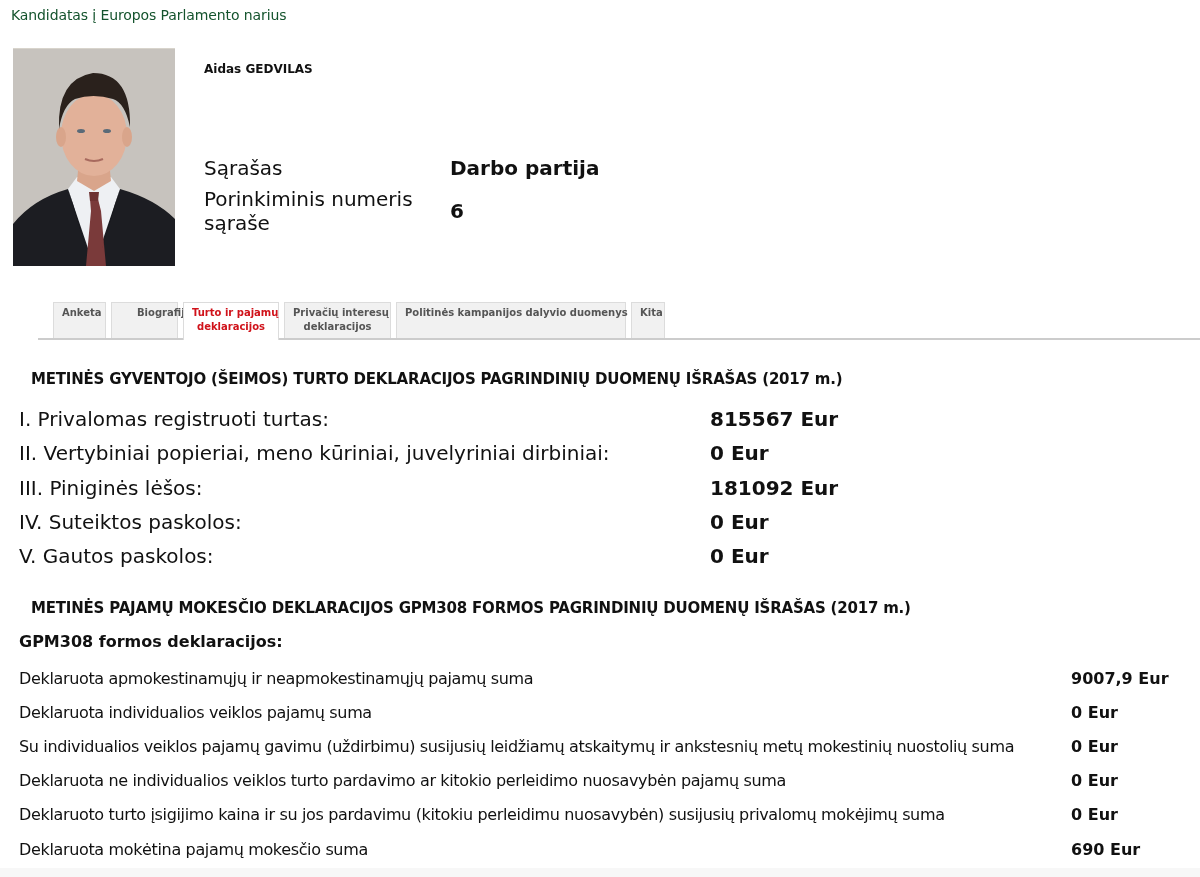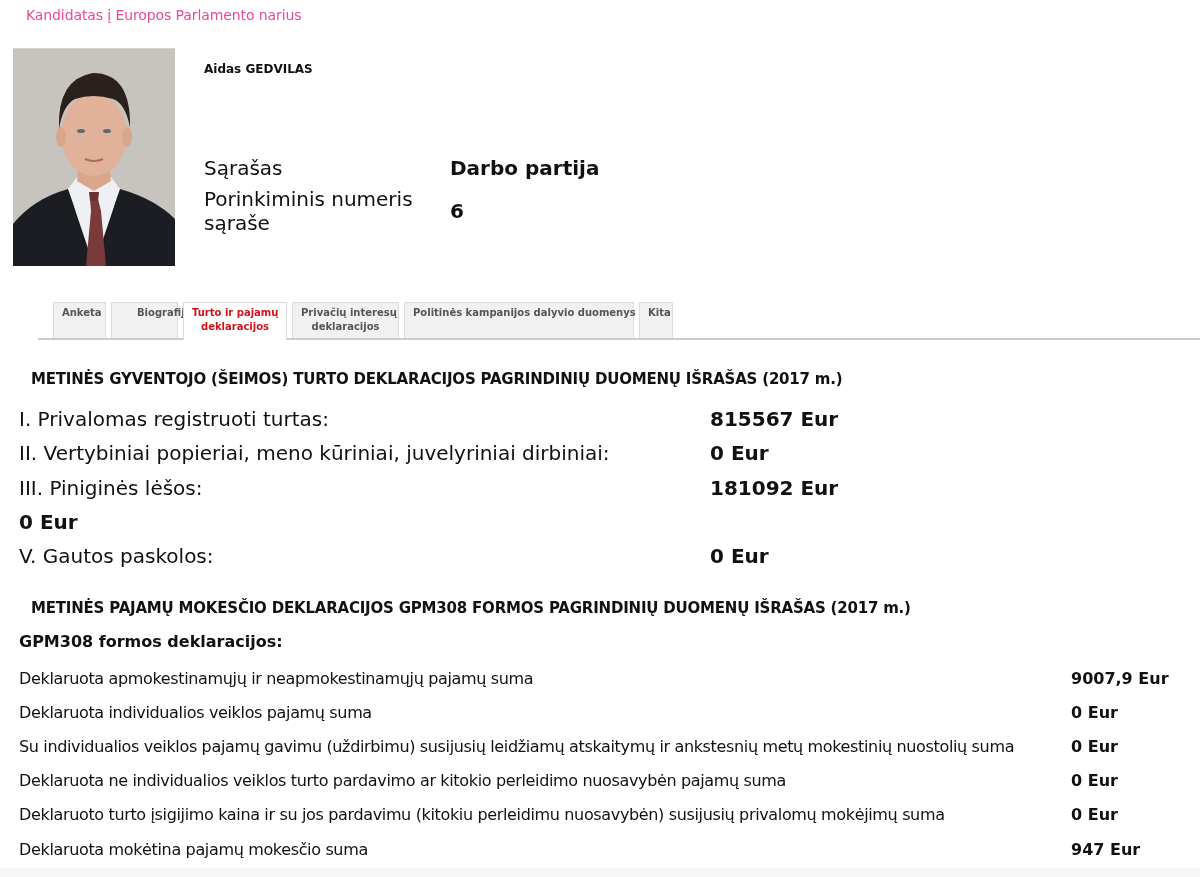--- a/index.html
+++ b/index.html
@@ -1,21 +1,21 @@
 <!DOCTYPE html>
 <html><head>
   <meta charset="utf-8">
   <style>
     * { box-sizing: border-box; margin: 0; padding: 0; }
     html, body { width: 1200px; height: 877px; background: #ffffff; overflow: hidden; }
     body { font-family: "DejaVu Sans", "Liberation Sans", sans-serif; color: #111; position: relative; }
 
     .page-subtitle {
-      position: absolute; left: 26px; top: 7px;
-      font-size: 14px; color: #ec4899; letter-spacing: -0.1px;
+      position: absolute; left: 11px; top: 7px;
+      font-size: 14px; color: #14532d; letter-spacing: -0.1px;
     }
     .subtitle-rule {
       position: absolute; left: 13px; top: 48px; width: 162px; height: 1px; background: #d8d4cc;
     }
 
     .photo {
       position: absolute; left: 13px; top: 49px; width: 162px; height: 217px;
       background: #c9c5c0; overflow: hidden;
     }
     .photo svg { display: block; width: 100%; height: 100%; }
@@ -111,21 +111,21 @@
 
 <div class="tabs">
   <div class="tab" style="width:53px;">
     <div>Anketa</div>
     <div></div>
   </div>
   <div class="tab" style="width:67px;padding-left:25px;">
     <div>Biografija</div>
     <div></div>
   </div>
-  <div class="tab active" style="width:104px;">
+  <div class="tab active" style="width:96px;">
     <div>Turto ir pajamų</div>
     <div>deklaracijos</div>
   </div>
   <div class="tab" style="width:107px;">
     <div>Privačių interesų</div>
     <div>deklaracijos</div>
   </div>
   <div class="tab" style="width:230px;">
     <div>Politinės kampanijos dalyvio duomenys</div>
     <div></div>
@@ -145,20 +145,21 @@
   </div>
   <div class="asset-row">
     <span class="asset-label">II. Vertybiniai popieriai, meno kūriniai, juvelyriniai dirbiniai:</span>
     <span class="asset-value">0 Eur</span>
   </div>
   <div class="asset-row">
     <span class="asset-label">III. Piniginės lėšos:</span>
     <span class="asset-value">181092 Eur</span>
   </div>
   <div class="asset-row">
+    <span class="asset-label">IV. Suteiktos paskolos:</span>
     <span class="asset-value">0 Eur</span>
   </div>
   <div class="asset-row">
     <span class="asset-label">V. Gautos paskolos:</span>
     <span class="asset-value">0 Eur</span>
   </div>
 </div>
 
 <div class="section-title" style="top:599px;">METINĖS PAJAMŲ MOKESČIO DEKLARACIJOS GPM308 FORMOS PAGRINDINIŲ DUOMENŲ IŠRAŠAS (2017 m.)</div>
 <div class="sub-title" style="top:632px;">GPM308 formos deklaracijos:</div>
@@ -179,17 +180,17 @@
   <div class="income-row">
     <span class="income-label">Deklaruota ne individualios veiklos turto pardavimo ar kitokio perleidimo nuosavybėn pajamų suma</span>
     <span class="income-value">0 Eur</span>
   </div>
   <div class="income-row">
     <span class="income-label">Deklaruoto turto įsigijimo kaina ir su jos pardavimu (kitokiu perleidimu nuosavybėn) susijusių privalomų mokėjimų suma</span>
     <span class="income-value">0 Eur</span>
   </div>
   <div class="income-row">
     <span class="income-label">Deklaruota mokėtina pajamų mokesčio suma</span>
-    <span class="income-value">947 Eur</span>
+    <span class="income-value">690 Eur</span>
   </div>
 </div>
 
 <div class="bottom-band"></div>
 
 </body></html>

